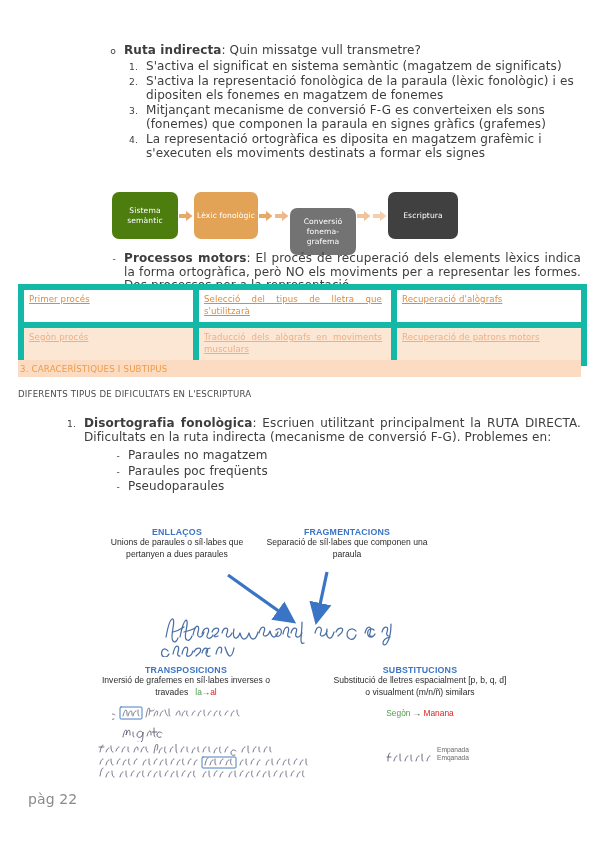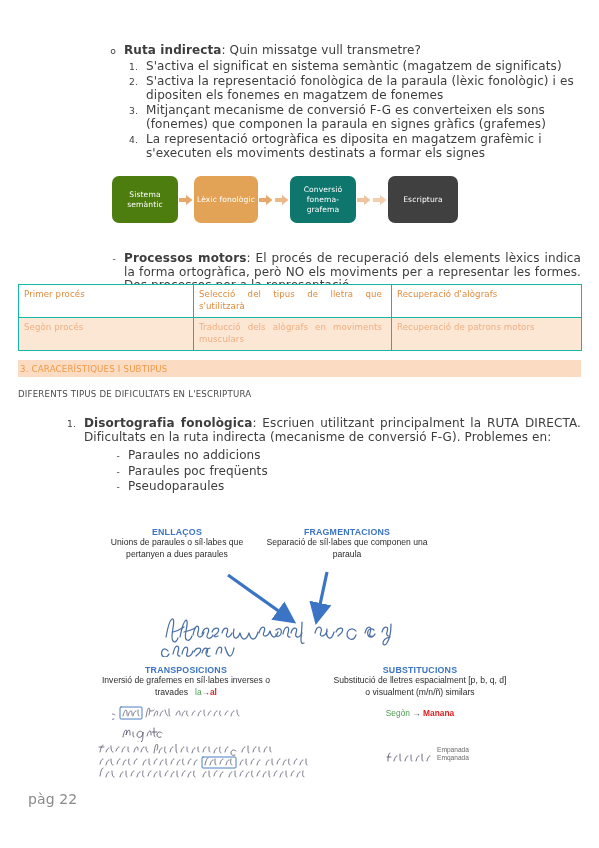--- a/index.html
+++ b/index.html
@@ -36,22 +36,22 @@
           padding:3px 2px; height:47px; }
   .farrow { flex:0 0 16px; display:flex; align-items:center; justify-content:center; }
   .farrow svg { display:block; }
 
   
   .pm { position:absolute; left:18px; top:252px; width:563px; }
 
   
   .tbl { position:absolute; left:18px; top:284px; width:563px;
          border-collapse:collapse; table-layout:fixed; }
-  .tbl td { border:1px solid #14b8a6; vertical-align:top;
-            padding:3px 9px 5px 5px; font-size:8.6px; line-height:12px; }
+  .tbl td { border:6px solid #14b8a6; vertical-align:top;
+            padding:3px 9px 5px 5px; font-size:8.6px; line-height:12px;text-decoration:underline; }
   .tbl .c1 { width:175px; }
   .tbl .c2 { width:198px; text-align:justify; }
   .tbl .c3 { width:190px; }
   .row1 td { background:#ffffff; color:#e08b3c; }
   .row2 td { background:#fce6d4; color:#eeb083; }
   .just { text-align:justify; text-align-last:justify; }
 
   
   .banner { position:absolute; left:18px; top:360px; width:563px; height:17px;
             background:#fbdcc2; color:#f09a47; font-size:8.6px;
@@ -79,21 +79,21 @@
 
   
   .inkwrap { position:absolute; }
   .ink { stroke:#4a6fa5; fill:none; stroke-linecap:round; stroke-linejoin:round; }
   .ink-dark { stroke:#5a5a72; fill:none; stroke-linecap:round; stroke-linejoin:round; }
   .inkbox { stroke:#4a7ec4; fill:none; stroke-width:1; }
 
   
   .pair { font-size:8.4px; white-space:nowrap; }
   .pair .g { color:#4e9a4e; }
-  .pair .r { color:#e02020; font-weight:bold; }
+  .pair .r { color:#e02020; font-weight:normal; }
   .pair .ar { color:#4a4a4a; }
 
   
   .emp { position:absolute; left:437px; top:746px; font-size:6.6px;
          line-height:8.4px; color:#6a6a6a; }
   .empbox { position:absolute; left:385px; top:752px; width:48px; height:12px; }
 
   
   .footer { position:absolute; left:28px; top:791px; font-size:14px; color:#8a8a8a; }
 </style>
@@ -136,21 +136,21 @@
     <div class="farrow">
       <svg width="14" height="12" viewBox="0 0 14 12">
           <path d="M0 4 H7 V1 L13.5 6 L7 11 V8 H0 Z" fill="#e8a869"></path>
         </svg>
     </div>
     <div class="farrow">
       <svg width="14" height="12" viewBox="0 0 14 12">
           <path d="M0 4 H7 V1 L13.5 6 L7 11 V8 H0 Z" fill="#eeb98a"></path>
         </svg>
     </div>
-    <div class="fbox hand" style="width:66px;background:#0f766e;">Conversió fonema-grafema</div>
+    <div class="fbox hand" style="width:66px;background:#737373;margin-top:32px;">Conversió fonema-grafema</div>
     <div class="farrow">
       <svg width="14" height="12" viewBox="0 0 14 12">
           <path d="M0 4 H7 V1 L13.5 6 L7 11 V8 H0 Z" fill="#f0c49a"></path>
         </svg>
     </div>
     <div class="farrow">
       <svg width="14" height="12" viewBox="0 0 14 12">
           <path d="M0 4 H7 V1 L13.5 6 L7 11 V8 H0 Z" fill="#f4cfae"></path>
         </svg>
     </div>
@@ -183,21 +183,21 @@
   <div class="subhead hand">DIFERENTS TIPUS DE DIFICULTATS EN L'ESCRIPTURA</div>
 
   <div class="diso">
     <div class="li-row" style="margin-left:42px;">
       <div class="li-mark hand">1.</div>
       <div class="li-text hand"><span class="b">Disortografia fonològica</span><span>: Escriuen utilitzant principalment la RUTA DIRECTA. Dificultats en la ruta indirecta (mecanisme de conversió F-G). Problemes en:</span></div>
     </div>
     <div style="height:3px;"></div>
     <div class="li-row" style="margin-left:86px;">
       <div class="li-mark hand">-</div>
-      <div class="li-text hand">Paraules no addicions</div>
+      <div class="li-text hand">Paraules no magatzem</div>
     </div>
     <div class="li-row" style="margin-left:86px;">
       <div class="li-mark hand">-</div>
       <div class="li-text hand">Paraules poc freqüents</div>
     </div>
     <div class="li-row" style="margin-left:86px;">
       <div class="li-mark hand">-</div>
       <div class="li-text hand">Pseudoparaules</div>
     </div>
     <div style="height:9px;"></div>

